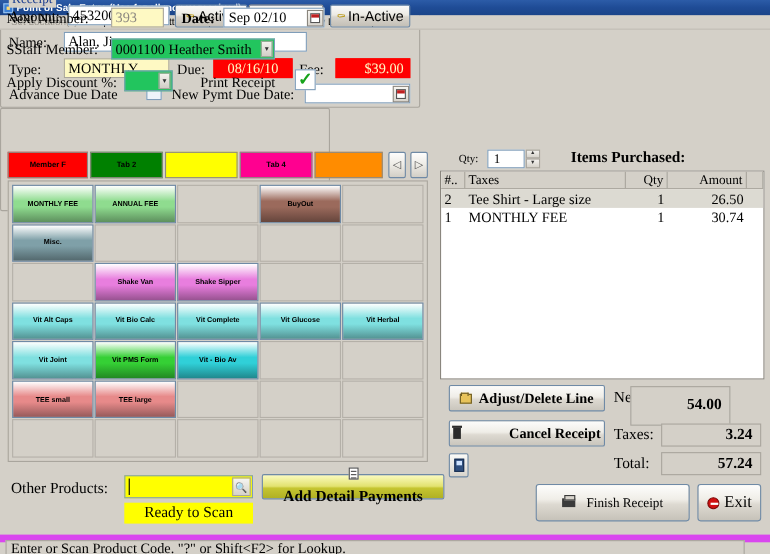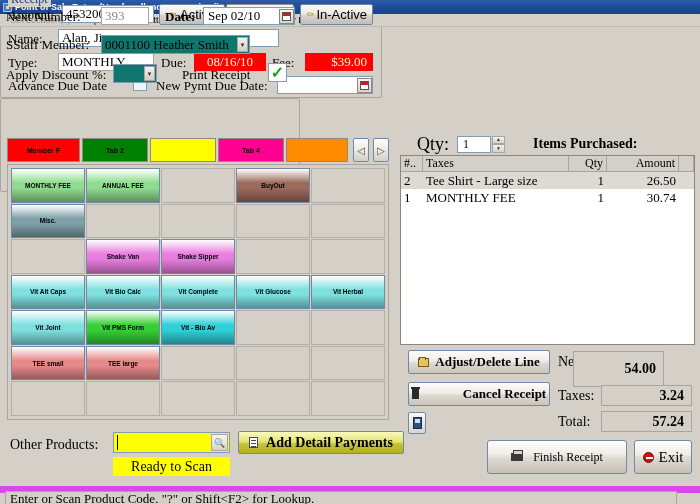--- a/index.html
+++ b/index.html
@@ -60,21 +60,21 @@
   }
   .lbl { font-family: "Liberation Serif", serif; font-size: 13px; color: #000; }
   .field {
     background: #ffffff;
     border: 1px solid #7f9db9;
     font-family: "Liberation Serif", serif;
     font-size: 13px;
     padding: 1px 3px;
     display: flex; align-items: center;
   }
-  .field.readonly { background: #ffffff; border: 1px solid #a9a59d; }
+  .field.readonly { background: #fef9c3; border: 1px solid #a9a59d; }
   .field.red { background: #ff0000; color: #fef9c3; font-weight: normal; }
 
   .btn {
     background: linear-gradient(180deg,#fbfbfa 0%,#eceae4 45%,#d8d4cc 55%,#c3bfb6 100%);
     border: 1px solid #6f8aa6;
     border-radius: 2px;
     font-family: "Liberation Sans", sans-serif;
     display: flex; align-items: center; justify-content: center;
     cursor: pointer;
     color: #000;
@@ -91,21 +91,21 @@
     border-radius: 2px;
   }
   .group-legend {
     position: absolute; left: 8px; top: -8px;
     background: #d4d0c8; padding: 0 3px;
     font-size: 12px; color: #1b3d8f;
     font-family: "Liberation Serif", serif;
   }
 
   .combo {
-    background: #0f766e; border: 1px solid #7f9db9;
+    background: #22c55e; border: 1px solid #7f9db9;
     display: flex; align-items: center;
     font-size: 13px; font-family: "Liberation Serif", serif;
     padding-left: 3px;
     position: relative;
     text-align: center;
   }
   .combo .arrow {
     position: absolute; right: 1px; top: 1px; bottom: 1px; width: 11px;
     background: linear-gradient(180deg,#f4f2ee,#d2cec6);
     border: 1px solid #a9a59d;
@@ -199,20 +199,21 @@
     font-size: 14px; color: #000;
     display: flex; align-items: center; justify-content: center;
   }
   #add-detail {
     background: linear-gradient(180deg,#fbfbbf 0%,#e2e26f 48%,#c5c531 56%,#b0b024 100%);
     border: 1px solid #6f8aa6; border-radius: 2px;
     font-family: "Liberation Serif", serif;
     font-size: 14px; font-weight: bold;
     display: flex; align-items: center; justify-content: center; gap: 8px;
     cursor: pointer;
+    flex-direction: column;
   }
   .doc-glyph {
     width: 9px; height: 11px; background: #fff; border: 1px solid #4a4a4a;
     position: relative; flex: 0 0 auto;
   }
   .doc-glyph::after {
     content:""; position:absolute; left:1px; top:2px; right:1px; height:1px;
     background:#4a4a4a; box-shadow: 0 3px 0 #4a4a4a, 0 6px 0 #4a4a4a;
   }
 
@@ -523,21 +524,21 @@
       <span class="lookupbtn">🔍</span>
     </div>
     <div id="add-detail" style="position:absolute;left:231px;top:5px;width:166px;height:23px;">
       <span class="doc-glyph"></span>
       <span>Add Detail Payments</span>
     </div>
     <div id="ready-scan" style="position:absolute;left:106px;top:31px;width:117px;height:19px;">Ready to Scan</div>
   </div>
 
   <div id="qty-row">
-    <div class="lbl" style="font-size:18px;margin-left:12px;">Qty:</div>
+    <div class="lbl" style="font-size:10px;margin-left:12px;">Qty:</div>
     <div class="spinner" style="margin-left:8px;">1</div>
     <div class="spin-arrows">
       <div>▲</div>
       <div>▼</div>
     </div>
     <div class="lbl" style="font-size:14px;font-weight:bold;margin-left:28px;">Items Purchased:</div>
   </div>
 
   <div id="items-table">
     <div id="items-header">

